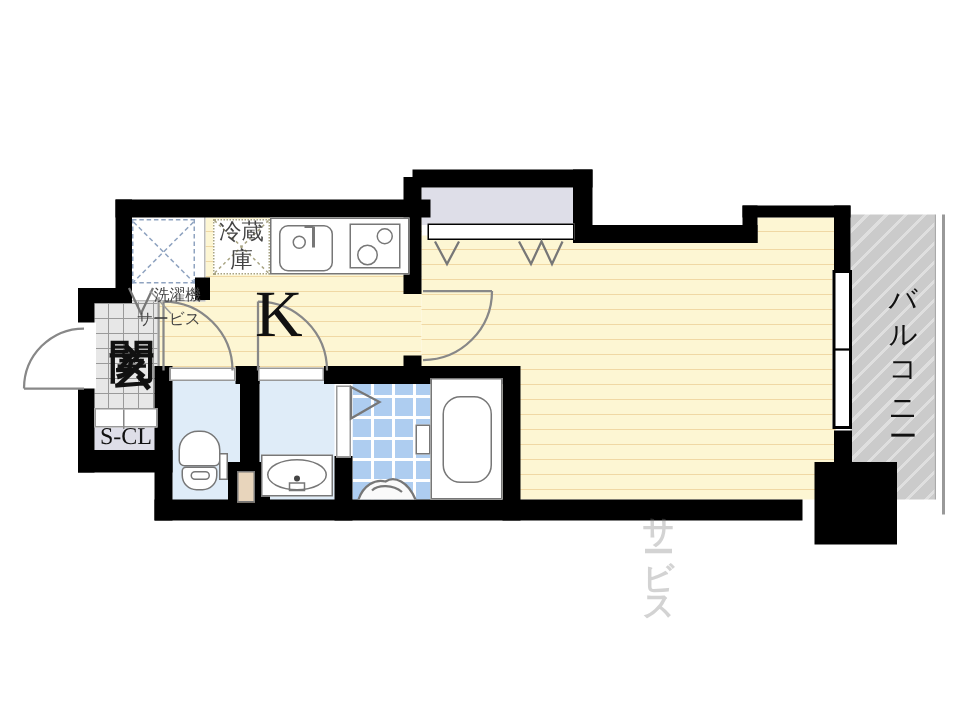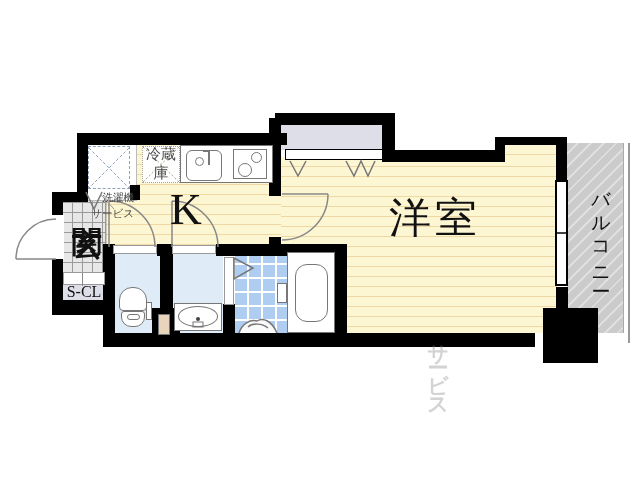--- a/index.html
+++ b/index.html
@@ -133,21 +133,20 @@
       <path d="M100,194 L114,209"></path>
     </g>
     <path d="M556,233 H567" stroke="#000" stroke-width="1.5"></path>
     <circle cx="198" cy="319" r="2" fill="#444"></circle>
     <rect x="193" y="322" width="10" height="5" fill="none" stroke="#777"></rect>
   </svg>
 
   <div class="abs lbl" style="left:170px;top:184px;font-size:44px;">K</div>
   <div class="abs lbl vert" style="left:66px;top:203px;height:72px;font-size:30px;font-weight:bold;">玄関</div>
   <div class="abs lbl ctr" style="left:62px;top:283px;width:44px;height:18px;font-size:16px;">S-CL</div>
-  <div class="abs lbl ctr" style="left:355px;top:195px;width:160px;height:46px;font-size:42px;letter-spacing:4px;">洋室</div>
   <div class="abs lbl vert" style="left:588px;top:178px;height:120px;font-size:19px;letter-spacing:4px;">バルコニー</div>
   <div class="abs lbl small" style="left:84px;top:150px;width:50px;text-align:right;font-size:10.5px;line-height:1.5;margin-top:40px;">
     <div>洗濯機</div>
     <div>サービス</div>
   </div>
   <div class="abs lbl small ctr" style="left:140px;top:157px;width:42px;height:14px;font-size:15px;">冷蔵庫</div>
 
   <div class="abs wm vert" style="left:424px;top:330px;height:80px;font-size:21px;letter-spacing:2px;">サービス</div>
 
 </div>

